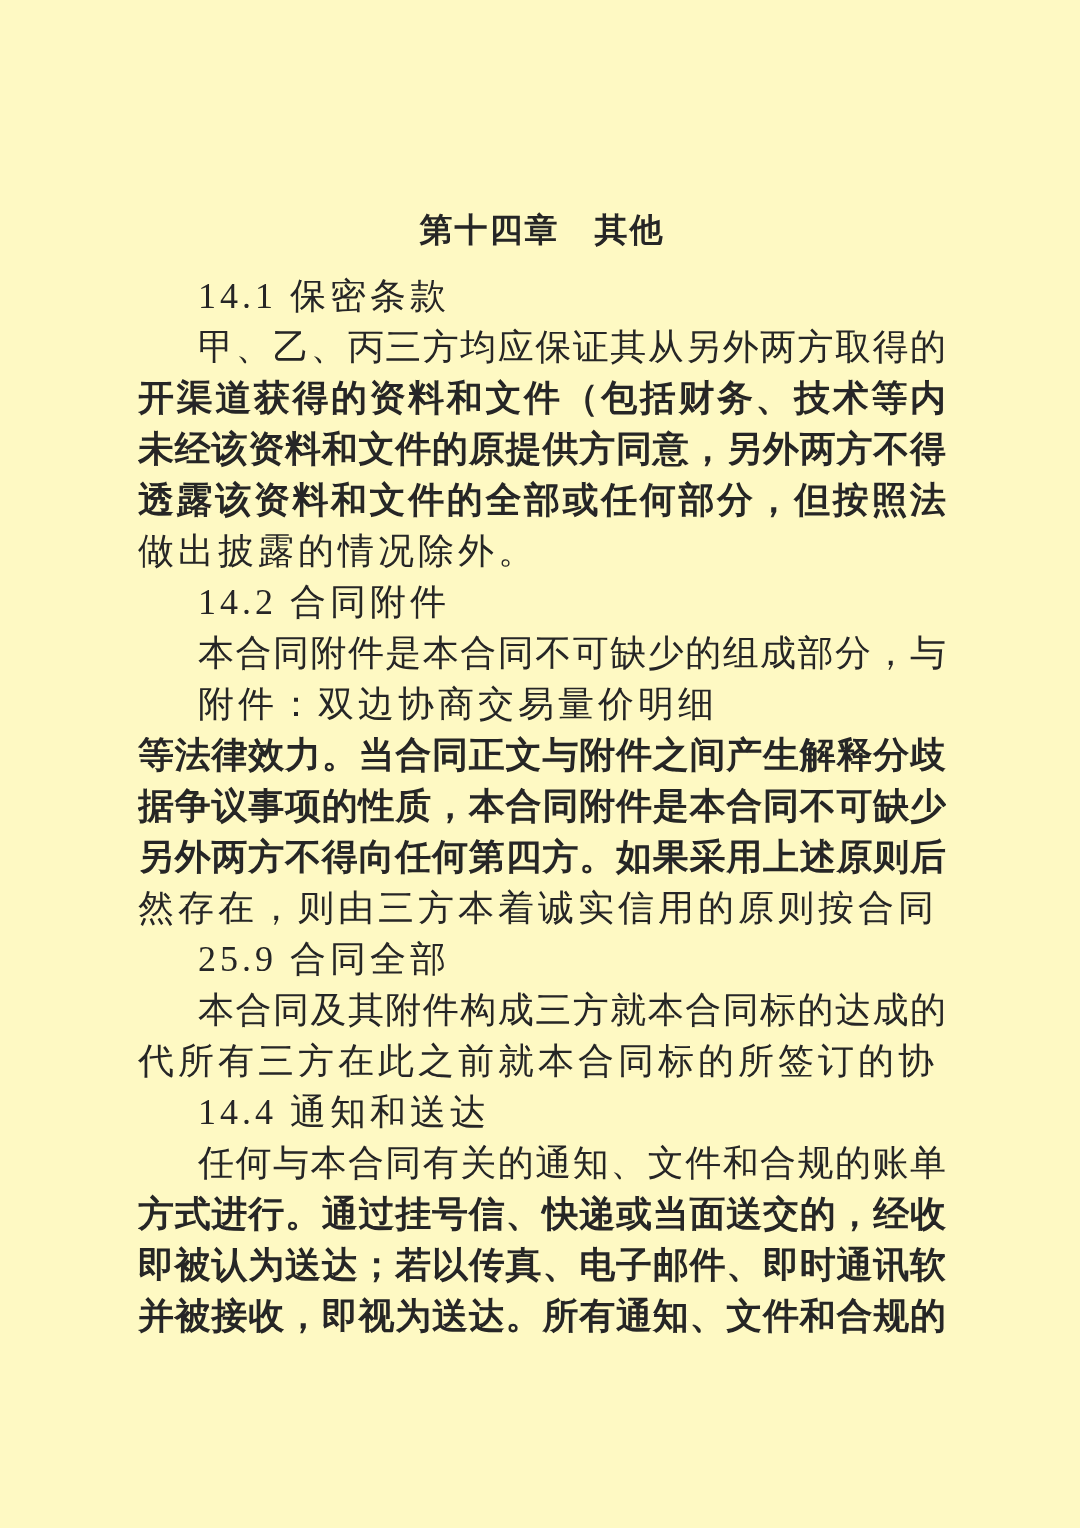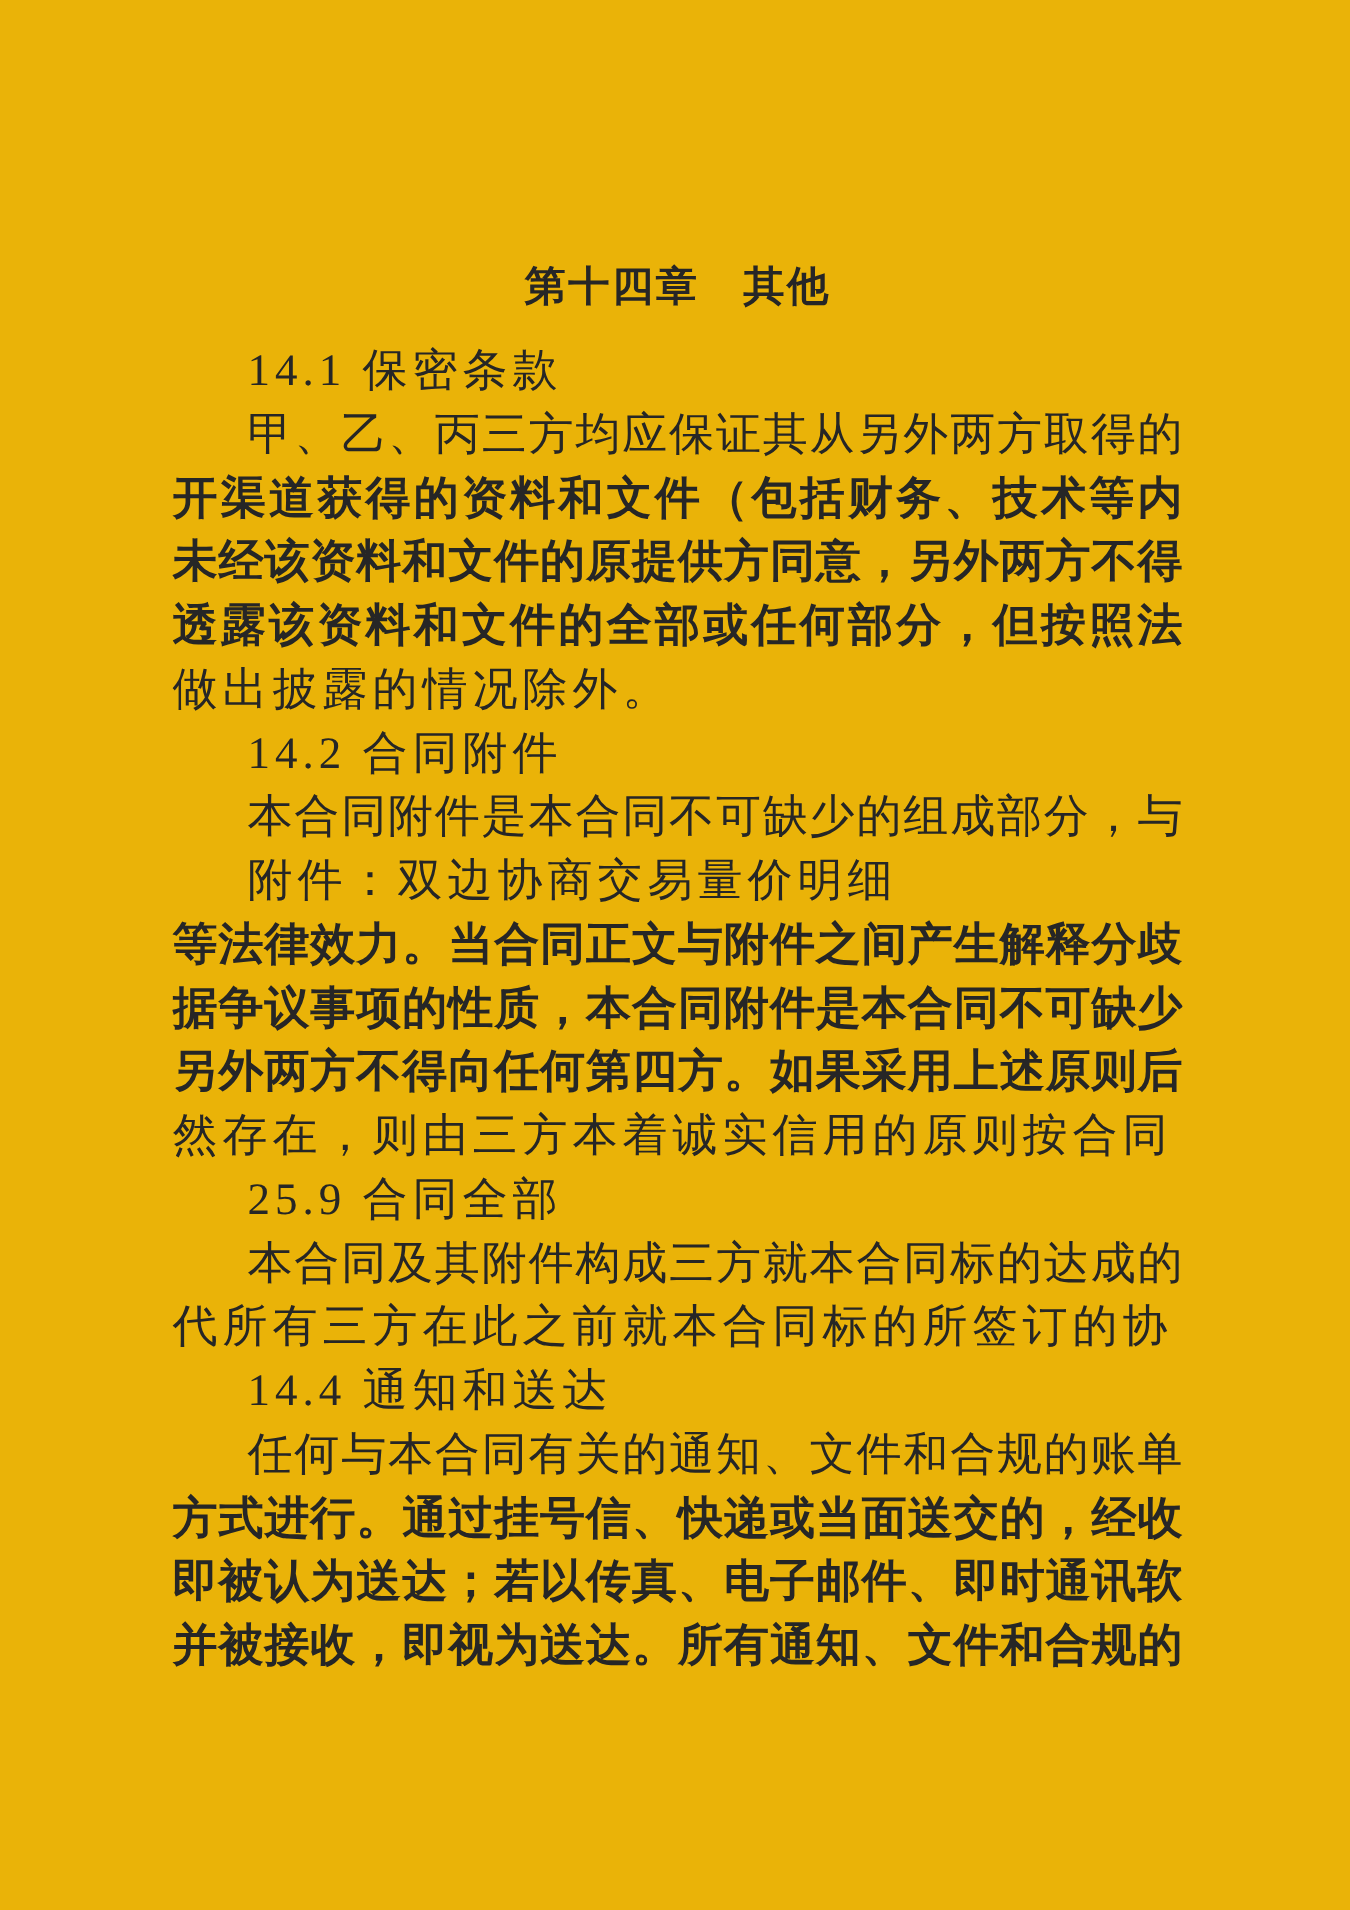--- a/index.html
+++ b/index.html
@@ -1,20 +1,20 @@
 <!DOCTYPE html>
 <html><head>
 <meta charset="utf-8">
 <style>
   * { margin:0; padding:0; box-sizing:border-box; }
   html,body { background:#ffffff; }
   .page {
     position:relative;
     width:1080px; height:1528px;
-    background:#eab308;
+    background:#fef9c3;
     color:#262626;
     font-family:"Liberation Serif","DejaVu Serif",serif;
     overflow:hidden;
   }
   .content {
     position:absolute;
     left:138px; top:205px;
     width:808px;
   }
   .doc-title {

